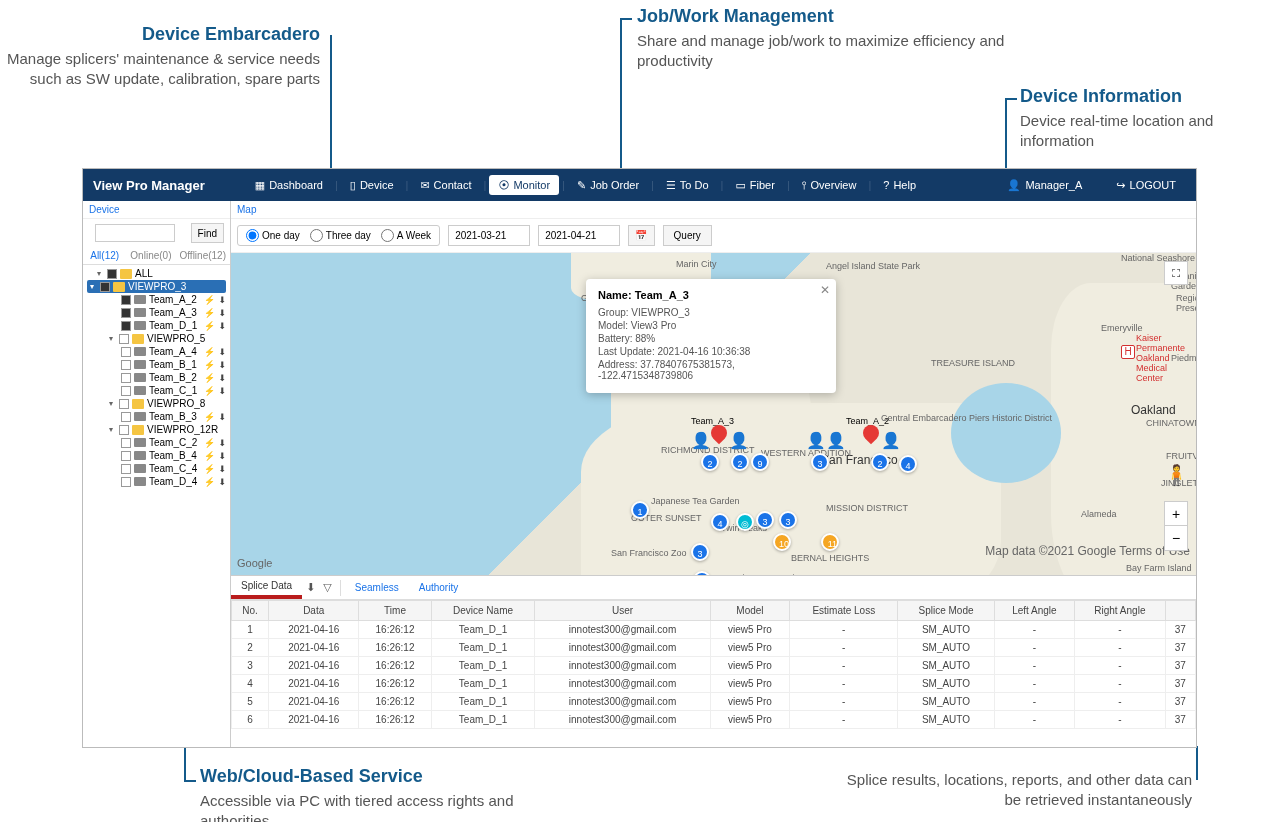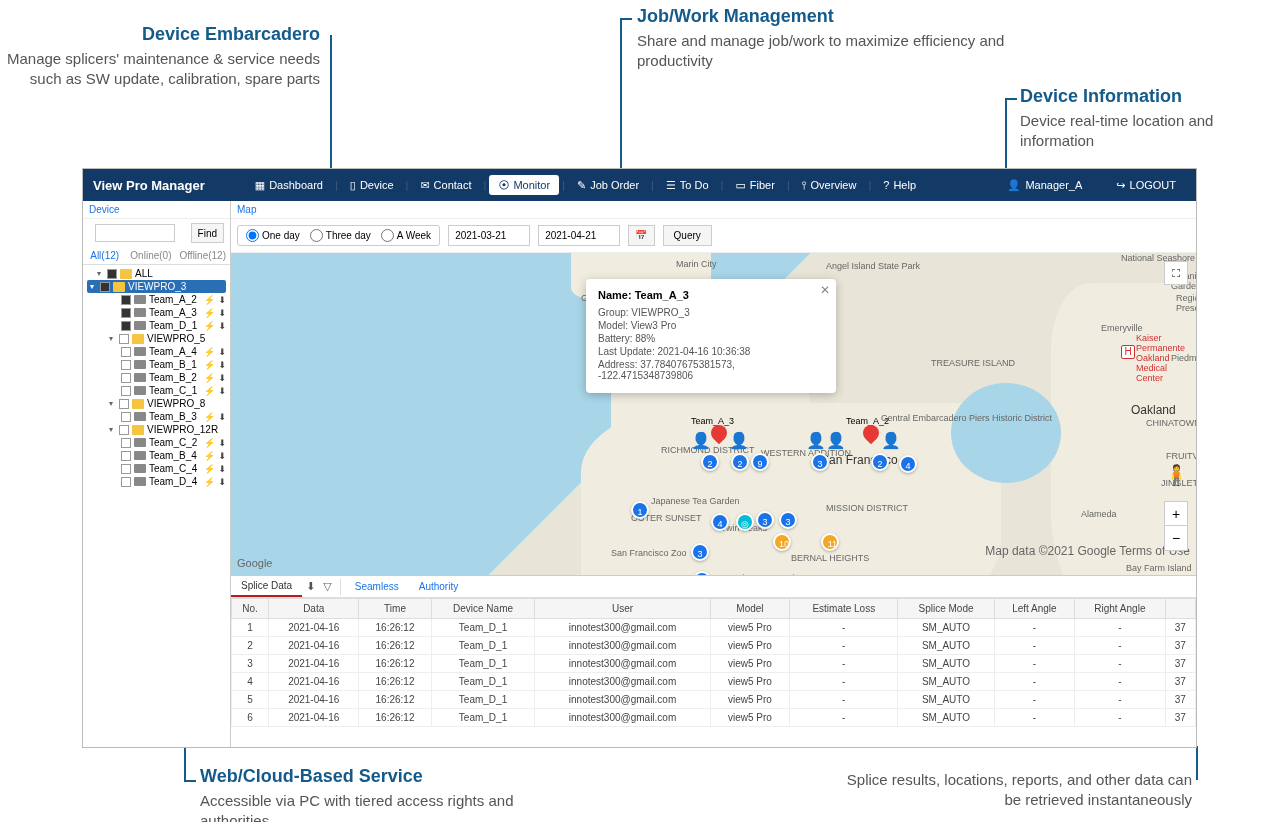--- a/index.html
+++ b/index.html
@@ -76,21 +76,21 @@
 .person { position: absolute; font-size: 16px; color: #222; }
 
 .info-popup { position: absolute; background: #fff; border-radius: 4px; box-shadow: 0 2px 10px rgba(0,0,0,0.25); padding: 10px 12px; font-size: 10px; width: 250px; }
 .info-popup .close { position: absolute; right: 6px; top: 4px; cursor: pointer; color: #888; font-size: 12px; }
 .info-popup .nm { font-weight: bold; font-size: 11px; margin-bottom: 6px; }
 .info-popup .row { color: #555; margin: 2px 0; }
 
 .dataarea { height: 172px; border-top: 1px solid #ccc; display: flex; flex-direction: column; }
 .datatabs { display: flex; align-items: center; font-size: 10px; border-bottom: 1px solid #ddd; }
 .datatabs .t { padding: 4px 10px; cursor: pointer; color: #1a73e8; }
-.datatabs .t.act { color: #333; border-bottom: 2px solid #b91c1c; }
+.datatabs .t.act { color: #333; border-bottom: 4px solid #b91c1c; }
 .datatabs .ti { padding: 4px 4px; color: #555; cursor: pointer; font-size: 11px; }
 
 table { width: 100%; border-collapse: collapse; font-size: 10px; }
 th { background: #f5f5f5; border: 1px solid #ddd; padding: 4px; font-weight: normal; color: #444; }
 td { border: 1px solid #eee; padding: 3px 4px; text-align: center; color: #444; }
 .tblwrap { flex: 1; overflow: auto; }
 
 .bottom-dash { position: absolute; border: 2px dashed #145a8a; }
 </style>
 </head>

